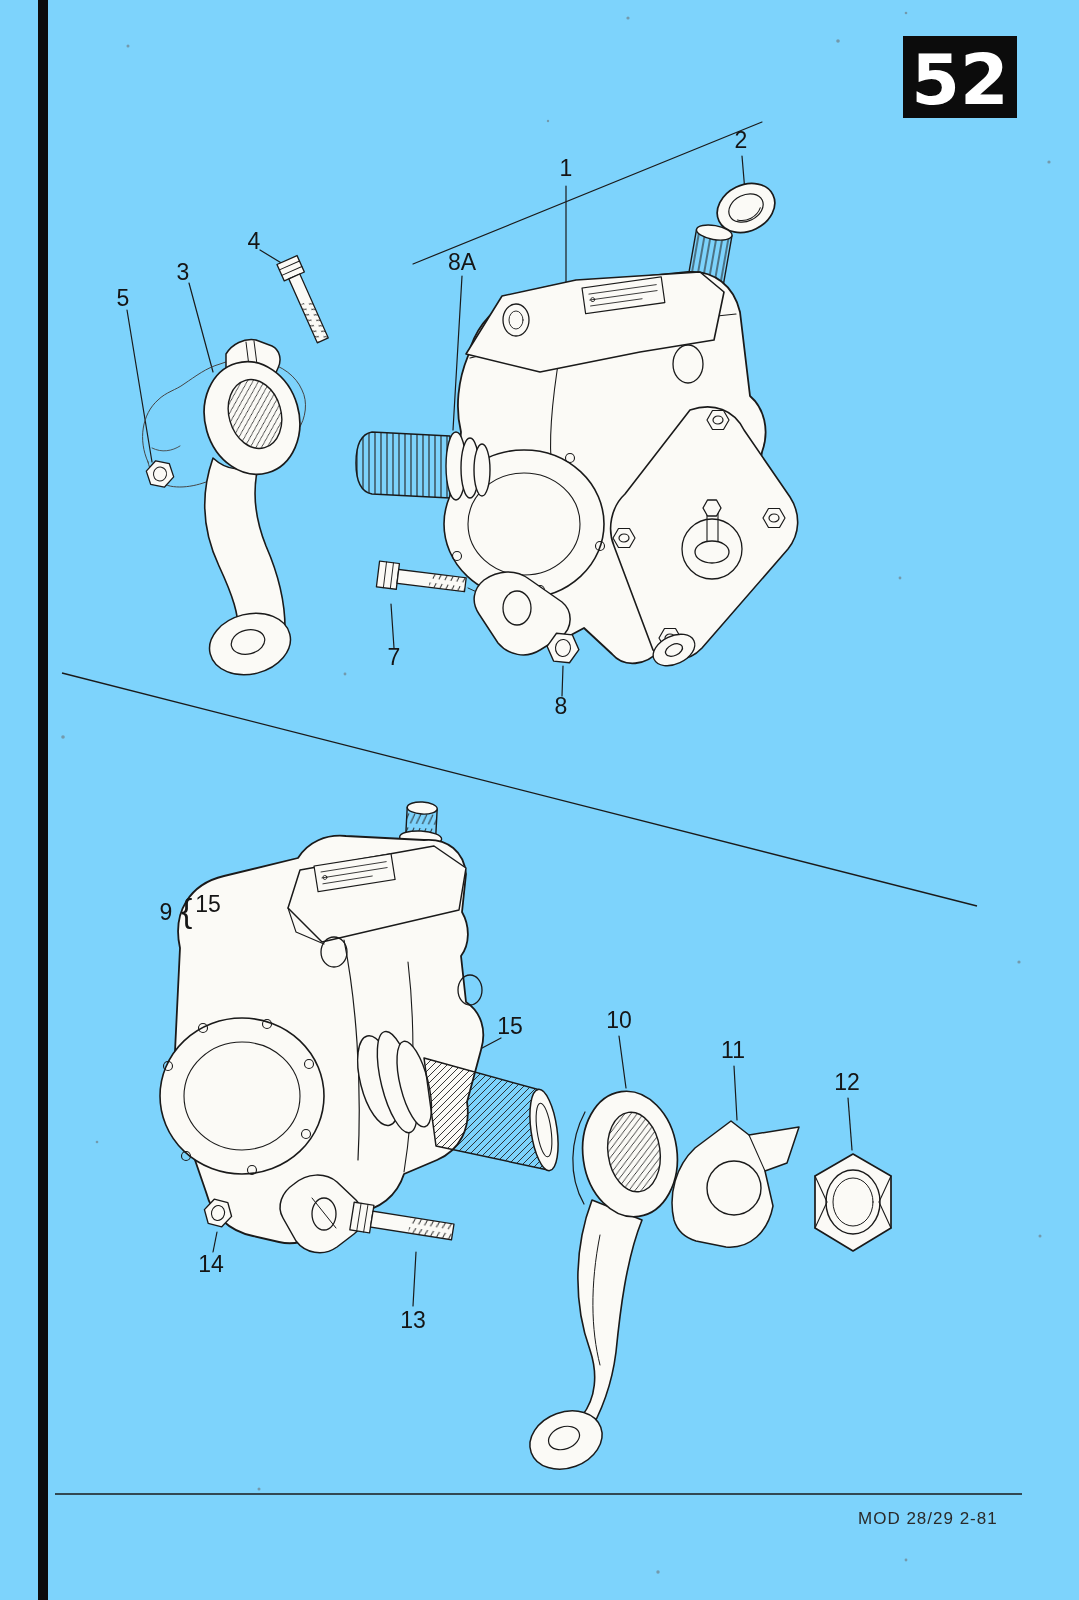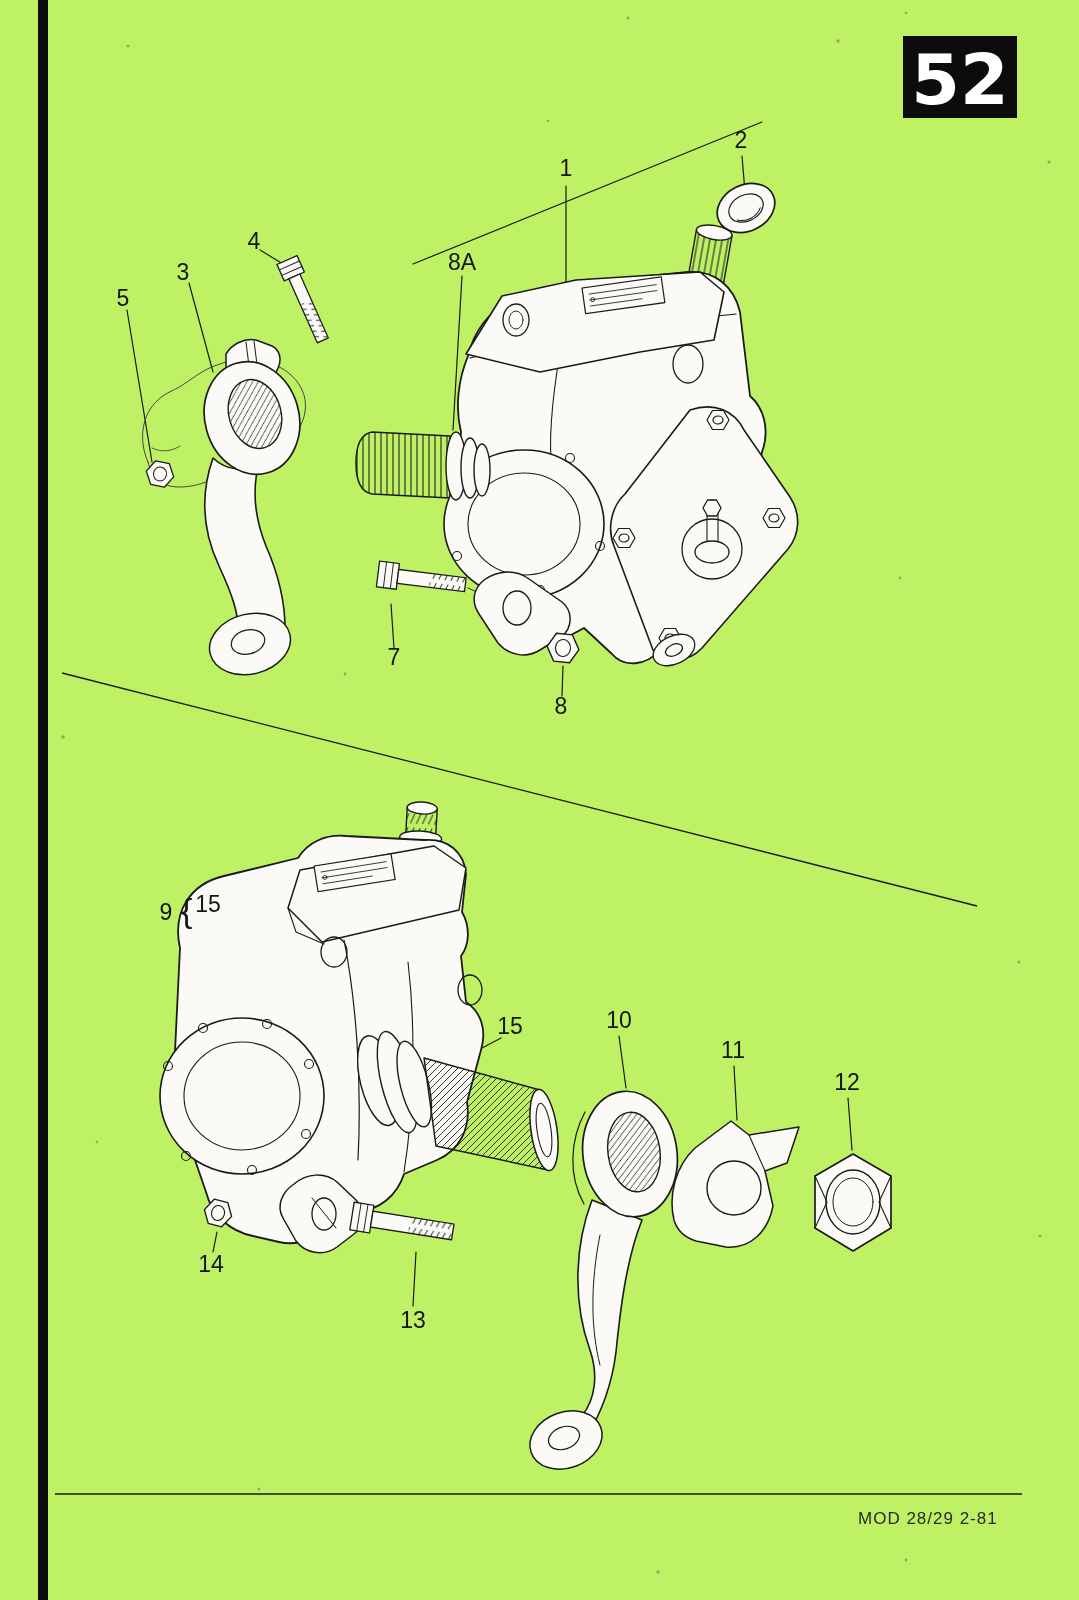--- a/index.html
+++ b/index.html
@@ -1,20 +1,20 @@
 <!DOCTYPE html>
 <html><head>
 <meta charset="utf-8">
 <style>
   html,body{margin:0;padding:0;background:#d8d8d8;}
   .page{
     position:relative;
     width:1079px;height:1600px;
     margin:0 auto;
-    background:#bef264;
+    background:#7dd3fc;
     overflow:hidden;
     font-family:"Liberation Sans", sans-serif;
   }
   svg{position:absolute;left:0;top:0;}
   .callout{font-family:"Liberation Sans",sans-serif;font-size:23px;fill:#151515;}
   .callout-brace{font-family:"Liberation Sans",sans-serif;font-size:34px;fill:#151515;}
   .footer-text{font-family:"Liberation Sans",sans-serif;font-size:17px;letter-spacing:1px;fill:#2a2a2a;}
   .page-num{font-family:"DejaVu Sans",sans-serif;font-size:70px;font-weight:bold;fill:#ffffff;}
 </style>
 </head>

